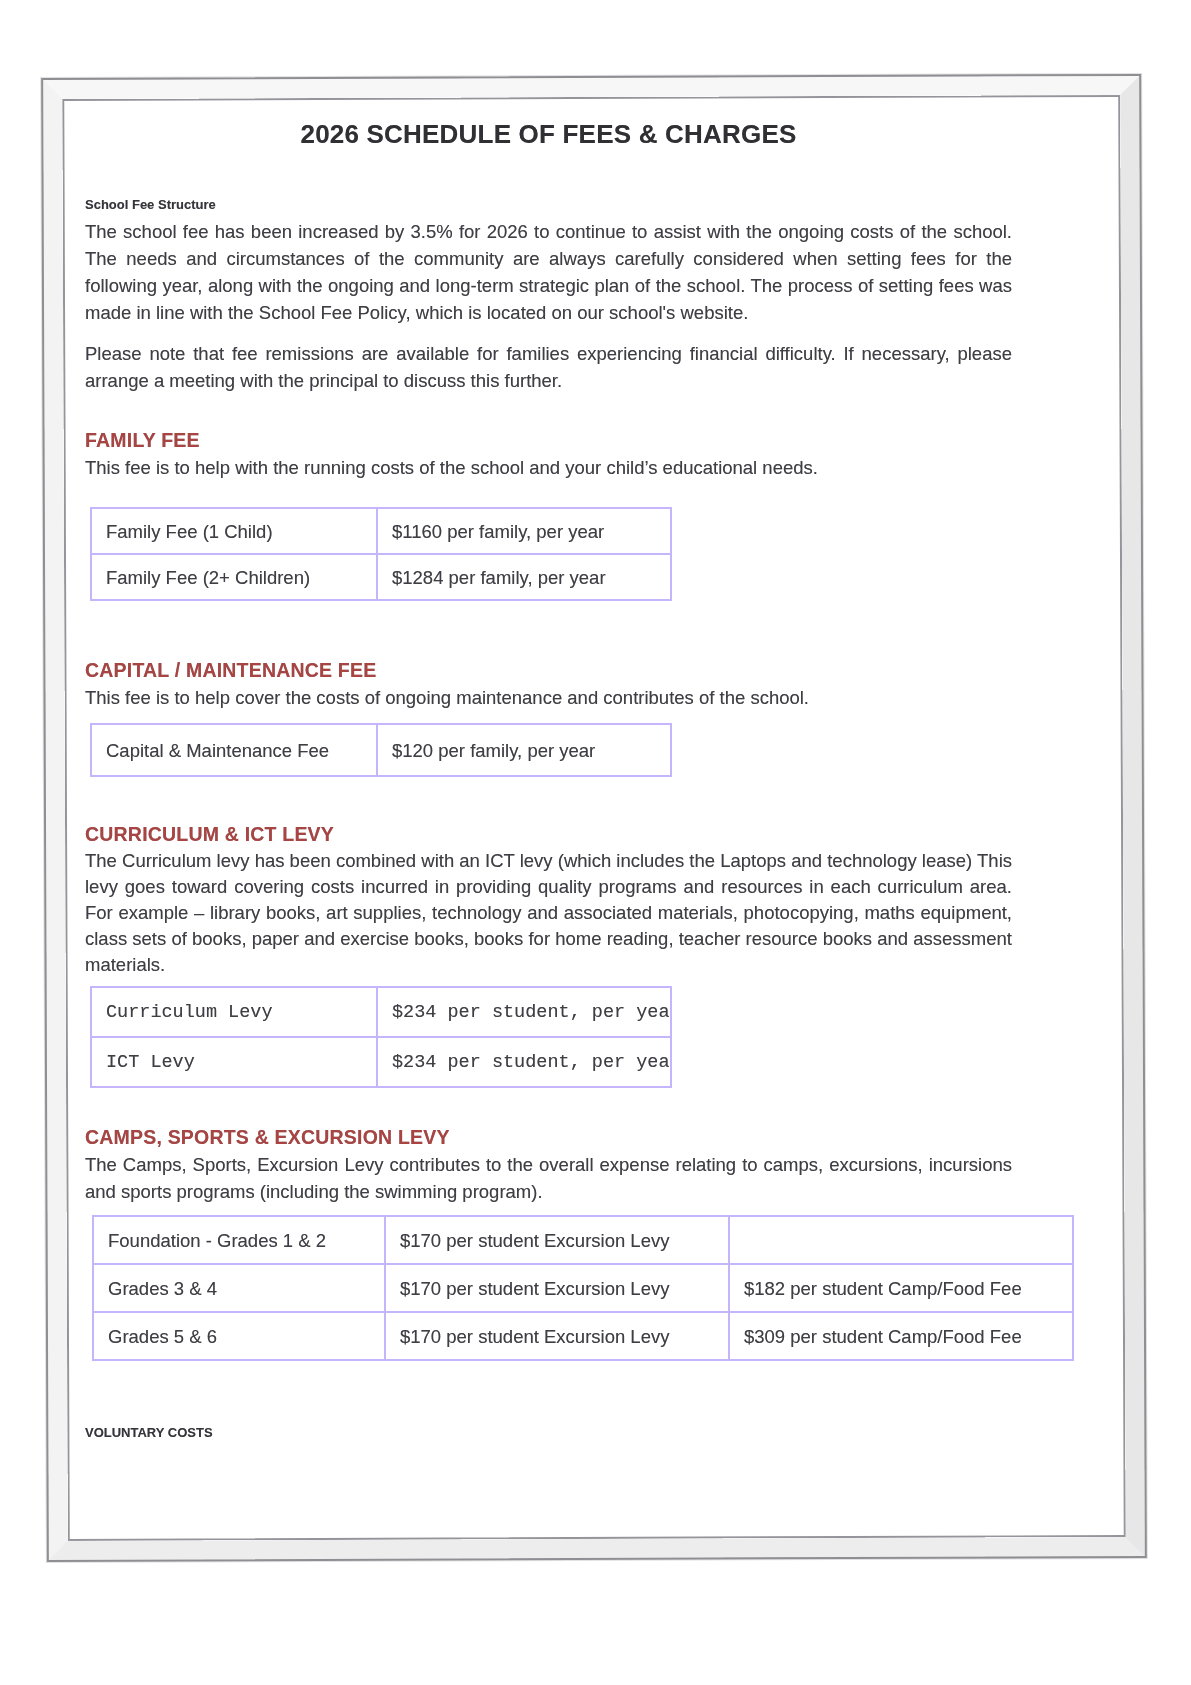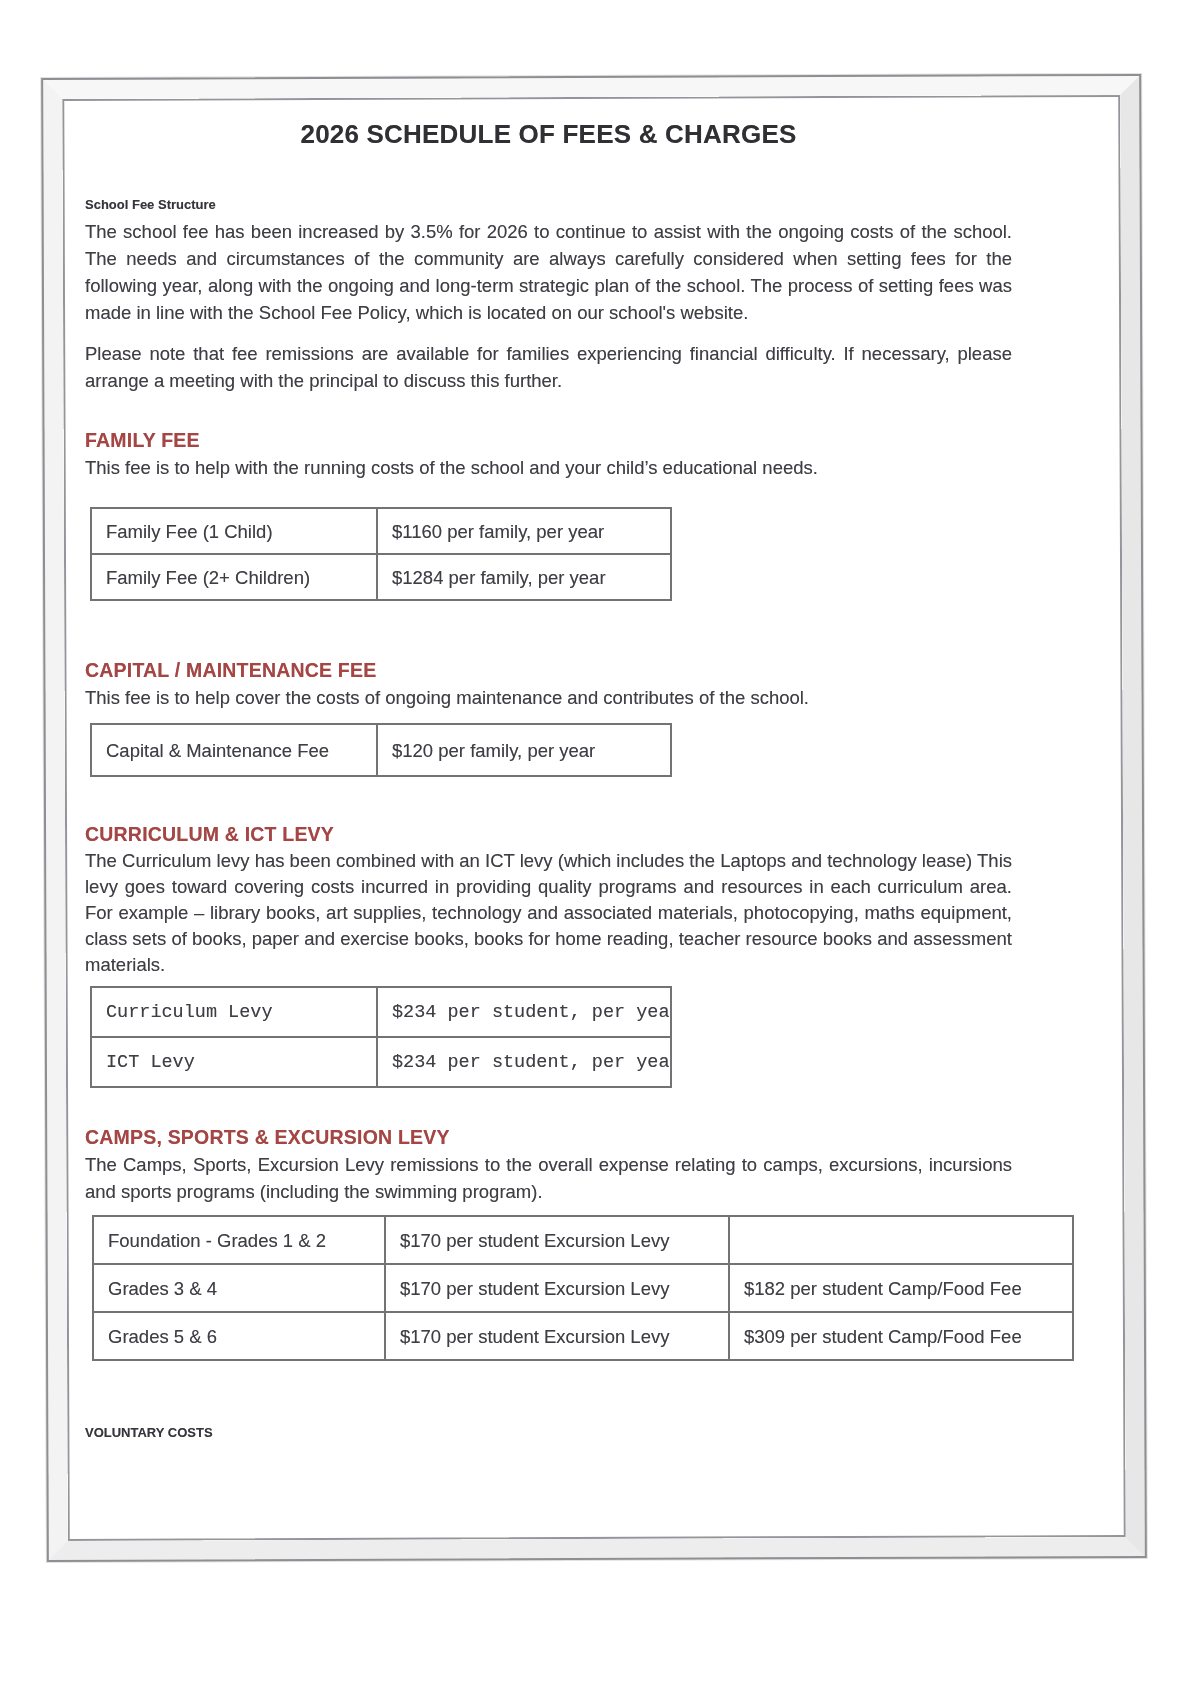--- a/index.html
+++ b/index.html
@@ -60,21 +60,21 @@
   .red-head.h-curriculum{ margin-top: 44px; }
   .red-head.h-camps     { margin-top: 36px; }
   .curr-para { line-height: 26px; margin-top: 2px; }
   
   table.fee {
     border-collapse: collapse;
     table-layout: fixed;
     margin: 26px 0 0 5px;
   }
   table.fee td {
-    border: 2px solid #737373;
+    border: 2px solid #c4b5fd;
     height: 40px;
     padding: 2px 8px 2px 14px;
     font-size: 18.5px;
     white-space: nowrap;
     vertical-align: middle;
     overflow: hidden;
   }
   table.t-family     { width: 580px; }
   table.t-capital    { width: 580px; margin-top: 12px; }
   table.t-capital td { height: 46px; }
@@ -145,21 +145,21 @@
       <td>$234 per student, per year</td>
     </tr>
     <tr>
       <td>ICT Levy</td>
       <td>$234 per student, per year</td>
     </tr>
   </tbody>
     </table>
 
   <h2 class="red-head h-camps">CAMPS, SPORTS &amp; EXCURSION LEVY</h2>
-  <p class="para">The Camps, Sports, Excursion Levy remissions to the overall expense relating to camps, excursions, incursions and sports programs (including the swimming program).</p>
+  <p class="para">The Camps, Sports, Excursion Levy contributes to the overall expense relating to camps, excursions, incursions and sports programs (including the swimming program).</p>
   <table class="fee t-camps">
     <colgroup>
         <col style="width:292px">
         <col style="width:344px">
         <col style="width:344px">
       </colgroup>
     <tbody>
         <tr>
       <td>Foundation - Grades 1 &amp; 2</td>
       <td>$170 per student Excursion Levy</td>

